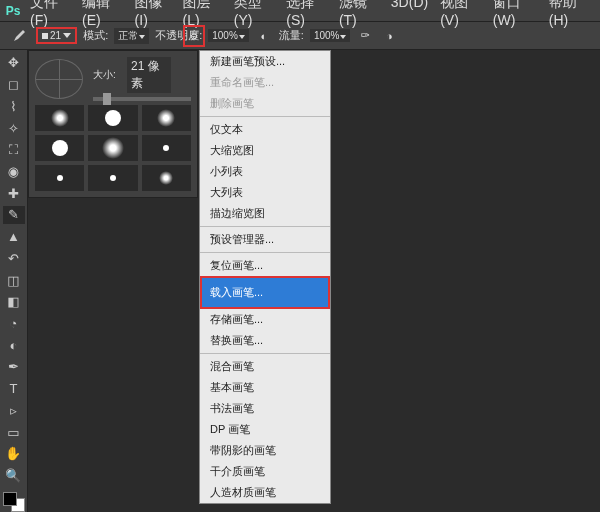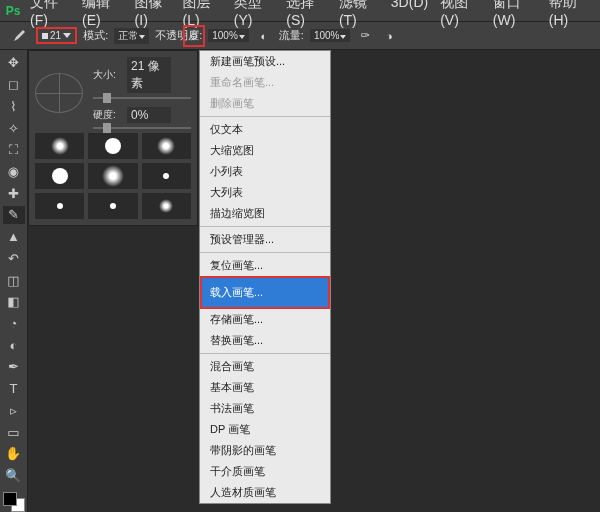--- a/index.html
+++ b/index.html
@@ -1,18 +1,18 @@
 <!DOCTYPE html>
 <html><head>
 <meta charset="utf-8">
 <style>
 *{margin:0;padding:0;box-sizing:border-box;font-family:"Microsoft YaHei",sans-serif;user-select:none}
 body{background:#2b2b2b;width:600px;height:512px;overflow:hidden;font-size:11px;color:#ddd}
 .topbar{height:22px;background:#414141;display:flex;align-items:center;padding:0 4px;gap:2px;border-bottom:1px solid #222}
-.ps-logo{width:20px;height:20px;display:flex;align-items:center;justify-content:center;color:#22c55e;font-weight:bold;font-size:12px}
+.ps-logo{width:20px;height:20px;display:flex;align-items:center;justify-content:center;color:#5eead4;font-weight:bold;font-size:12px}
 .menu{display:flex;gap:0}
 .menu-item{padding:2px 6px;cursor:default;font-size:14px}
 .optbar{height:28px;background:#414141;display:flex;align-items:center;padding:0 8px;gap:6px;border-bottom:1px solid #222}
 .brush-tool{width:22px;height:22px;display:flex;align-items:center;justify-content:center}
 .brush-size{display:flex;align-items:center;gap:2px;border:2px solid #d33;padding:1px 4px}
 .dot{width:6px;height:6px;background:#ddd}
 .szval{font-size:10px}
 .tri{width:0;height:0;border-left:4px solid transparent;border-right:4px solid transparent;border-top:5px solid #ddd}
 .lbl{font-size:11px}
 .valbox{background:#333;padding:1px 4px;font-size:10px;min-width:32px;display:inline-block;text-align:right}
@@ -124,24 +124,20 @@
     <div class="brush-panel">
       <div class="gear">⚙</div>
       <div class="row">
         <div class="cross"></div>
         <div style="flex:1">
           <div class="row">
               <span class="lab">大小:</span>
               <span class="val">21 像素</span>
             </div>
           <div class="slider"></div>
-          <div class="row" style="margin-top:8px">
-              <span class="lab">硬度:</span>
-              <span class="val">0%</span>
-            </div>
           <div class="slider"></div>
         </div>
       </div>
       <div class="presets">
         <div class="preset">
             <div class="sh">
               <div class="c-soft"></div>
             </div>
           </div>
         <div class="preset">

